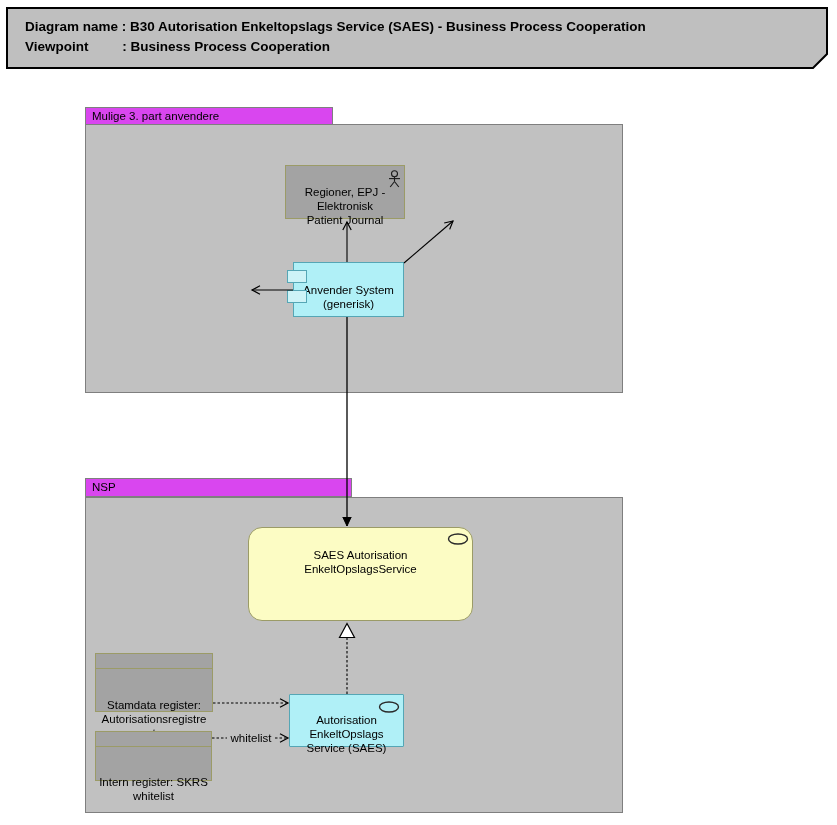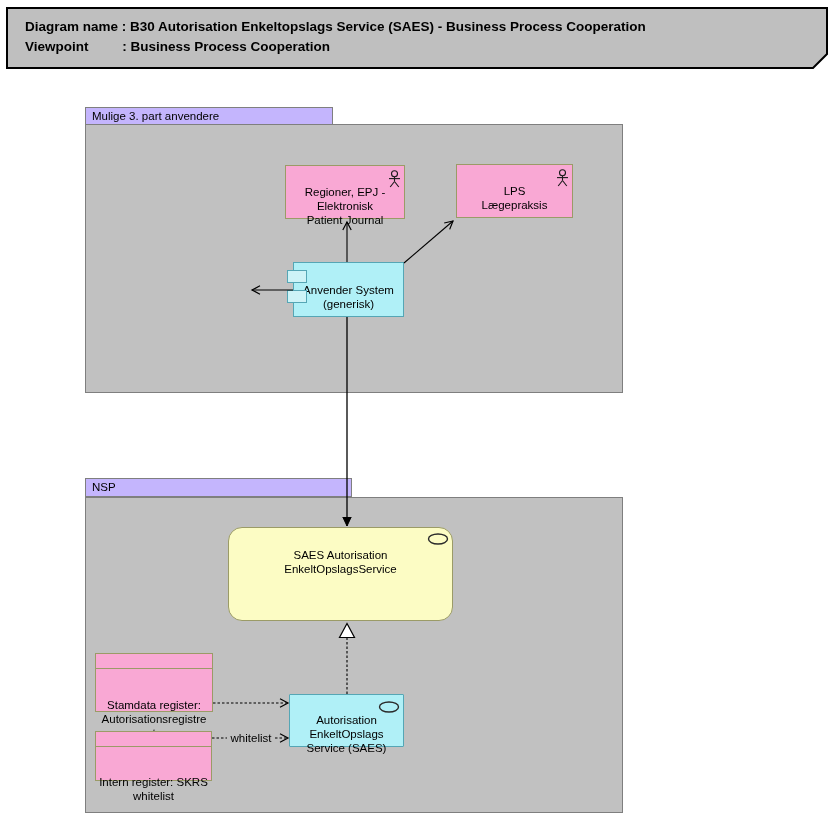--- a/index.html
+++ b/index.html
@@ -8,34 +8,34 @@
     font-family:"Liberation Sans",sans-serif;color:#000;
   }
   .abs{position:absolute;}
   
   #title-text{
     position:absolute;left:25px;top:17px;width:780px;
     font-size:13.5px;font-weight:bold;line-height:20px;white-space:pre;
   }
   
   .group-tab{
-    position:absolute;background:#c4b5fd;border:1px solid #7f7f7f;
+    position:absolute;background:#d946ef;border:1px solid #7f7f7f;
     font-size:11.5px;line-height:16px;padding-left:6px;box-sizing:border-box;
   }
   .group-body{
     position:absolute;background:#c1c1c1;border:1px solid #7f7f7f;box-sizing:border-box;
   }
   
   .node{
     position:absolute;box-sizing:border-box;font-size:11.5px;line-height:14px;
     text-align:center;white-space:pre-line;
   }
-  .biz{background:#f9a8d4;border:1px solid #9b9b67;padding-top:5px;}
+  .biz{background:#a3a3a3;border:1px solid #9b9b67;padding-top:5px;}
   .app{background:#b0f0f7;border:1px solid #55a6b5;padding-top:6px;}
-  .svc{background:#fcfcc4;border:1px solid #9b9b67;border-radius:14px;padding-top:6px;}
+  .svc{background:#fcfcc4;border:1px solid #9b9b67;border-radius:14px;padding-top:6px;margin-left:20px;}
   .appsvc{background:#b0f0f7;border:1px solid #55a6b5;border-radius:1px;padding-top:4px;}
   .obj-divider{position:absolute;left:0;right:0;height:0;border-top:1px solid #9b9b67;}
   .obj-text{display:block;padding-top:2px;}
   .icon{position:absolute;pointer-events:none;}
   .comp-tab{
     position:absolute;width:20px;height:13px;background:#cdf3f7;border:1px solid #55a6b5;
     box-sizing:border-box;
   }
   #connector-layer{position:absolute;left:0;top:0;width:837px;height:825px;pointer-events:none;}
   #whitelist-label{
@@ -70,31 +70,20 @@
 Patient Journal</span>
     <svg class="icon" style="right:3px;top:4px;" width="13" height="18">
       <circle cx="6.5" cy="3.8" r="3" fill="none" stroke="#1a1a1a" stroke-width="1.1"></circle>
       <line x1="6.5" y1="6.8" x2="6.5" y2="11.5" stroke="#1a1a1a" stroke-width="1.1"></line>
       <line x1="1" y1="8.6" x2="12" y2="8.6" stroke="#1a1a1a" stroke-width="1.1"></line>
       <line x1="6.5" y1="11.5" x2="2.2" y2="17" stroke="#1a1a1a" stroke-width="1.1"></line>
       <line x1="6.5" y1="11.5" x2="10.8" y2="17" stroke="#1a1a1a" stroke-width="1.1"></line>
     </svg>
   </div>
 
-  <div class="node biz" style="left:456px;top:164px;width:117px;height:54px;">
-    <span>LPS
-Lægepraksis</span>
-    <svg class="icon" style="right:3px;top:4px;" width="13" height="18">
-      <circle cx="6.5" cy="3.8" r="3" fill="none" stroke="#1a1a1a" stroke-width="1.1"></circle>
-      <line x1="6.5" y1="6.8" x2="6.5" y2="11.5" stroke="#1a1a1a" stroke-width="1.1"></line>
-      <line x1="1" y1="8.6" x2="12" y2="8.6" stroke="#1a1a1a" stroke-width="1.1"></line>
-      <line x1="6.5" y1="11.5" x2="2.2" y2="17" stroke="#1a1a1a" stroke-width="1.1"></line>
-      <line x1="6.5" y1="11.5" x2="10.8" y2="17" stroke="#1a1a1a" stroke-width="1.1"></line>
-    </svg>
-  </div>
 
 
   <div class="node app" style="left:293px;top:262px;width:111px;height:55px;">
     <span>Anvender System
 (generisk)</span>
   </div>
   <div class="comp-tab" style="left:287px;top:270px;"></div>
   <div class="comp-tab" style="left:287px;top:290px;"></div>
 
   <div class="node svc" style="left:228px;top:527px;width:225px;height:94px;">

